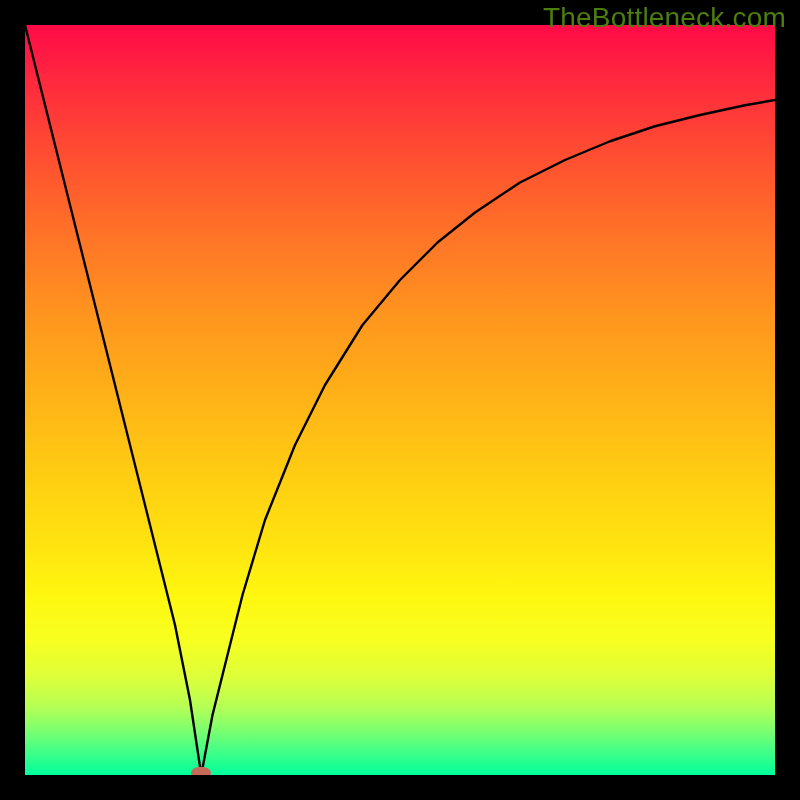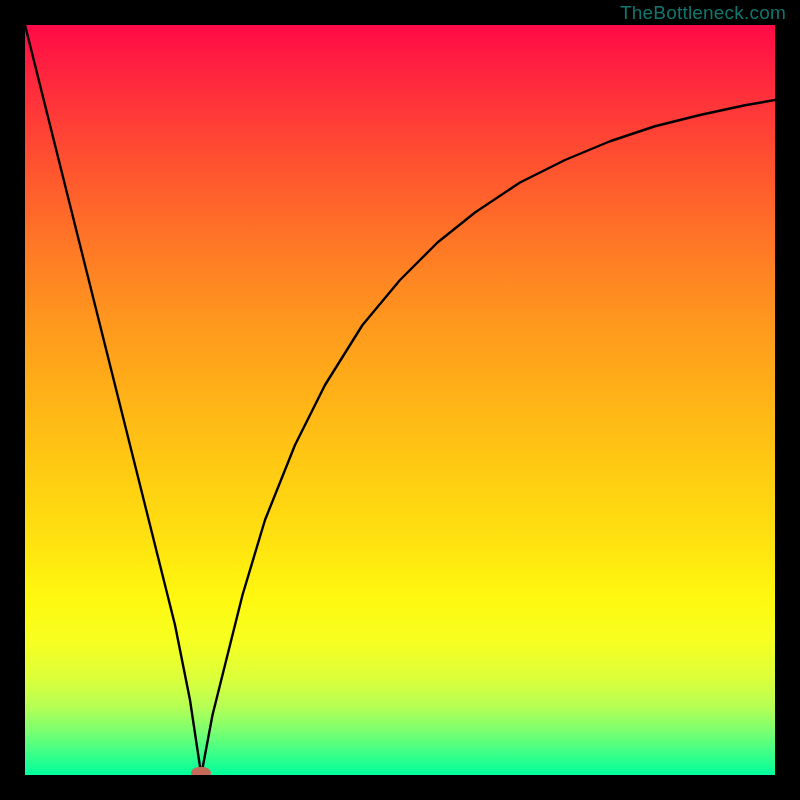--- a/index.html
+++ b/index.html
@@ -14,22 +14,22 @@
   .frame {
     position: relative;
     width: 800px;
     height: 800px;
     background: #000;
   }
   .watermark {
     position: absolute;
     top: 2px;
     right: 14px;
-    color: #0f766e;
-    font-size: 19px;
+    color: #4d7c0f;
+    font-size: 28px;
     font-weight: 400;
     letter-spacing: 0.2px;
     z-index: 10;
     margin-left: 25px;
   }
   .plot {
     position: absolute;
     left: 25px;
     top: 25px;
     width: 750px;

